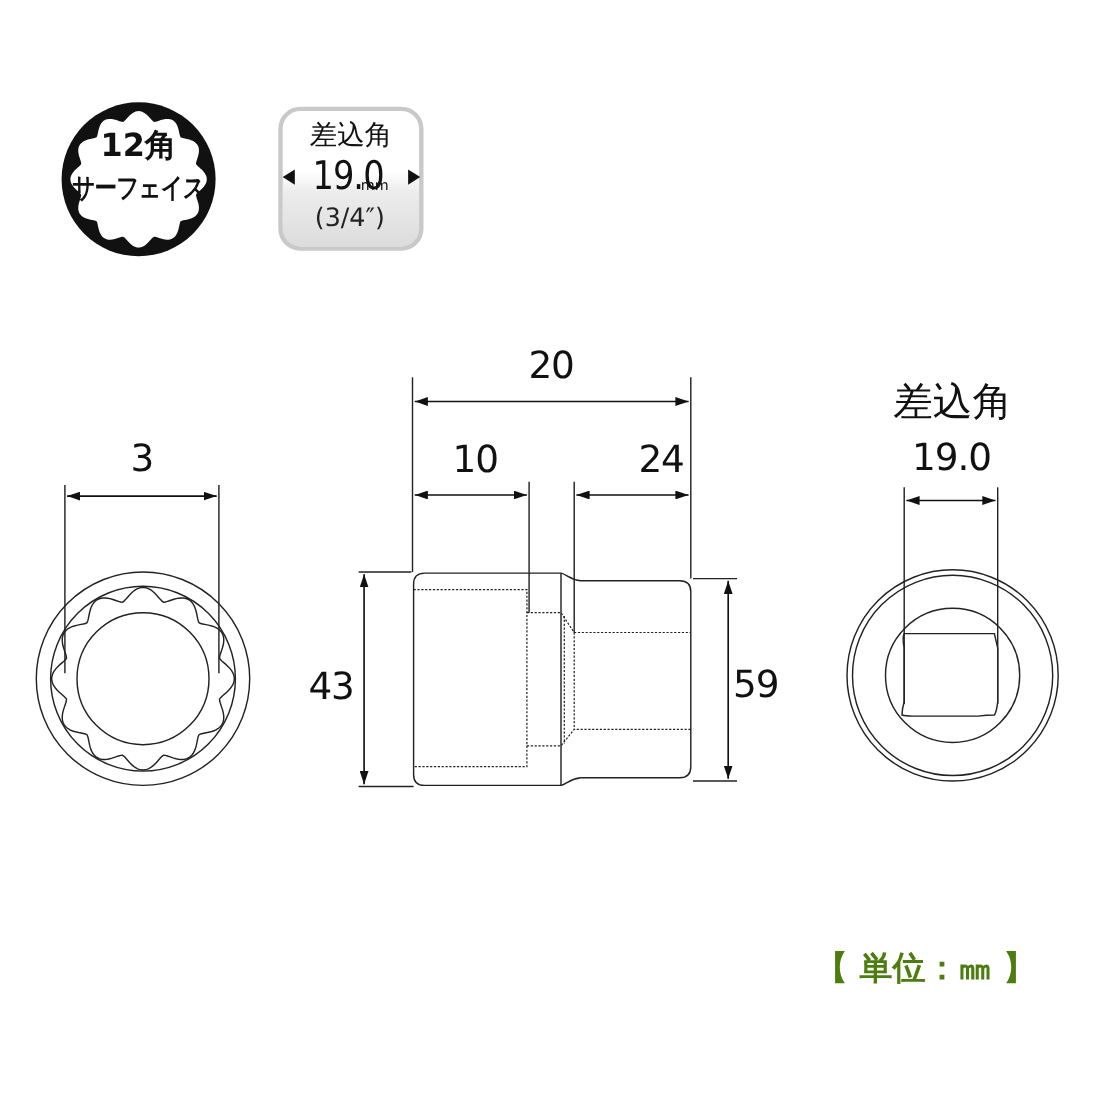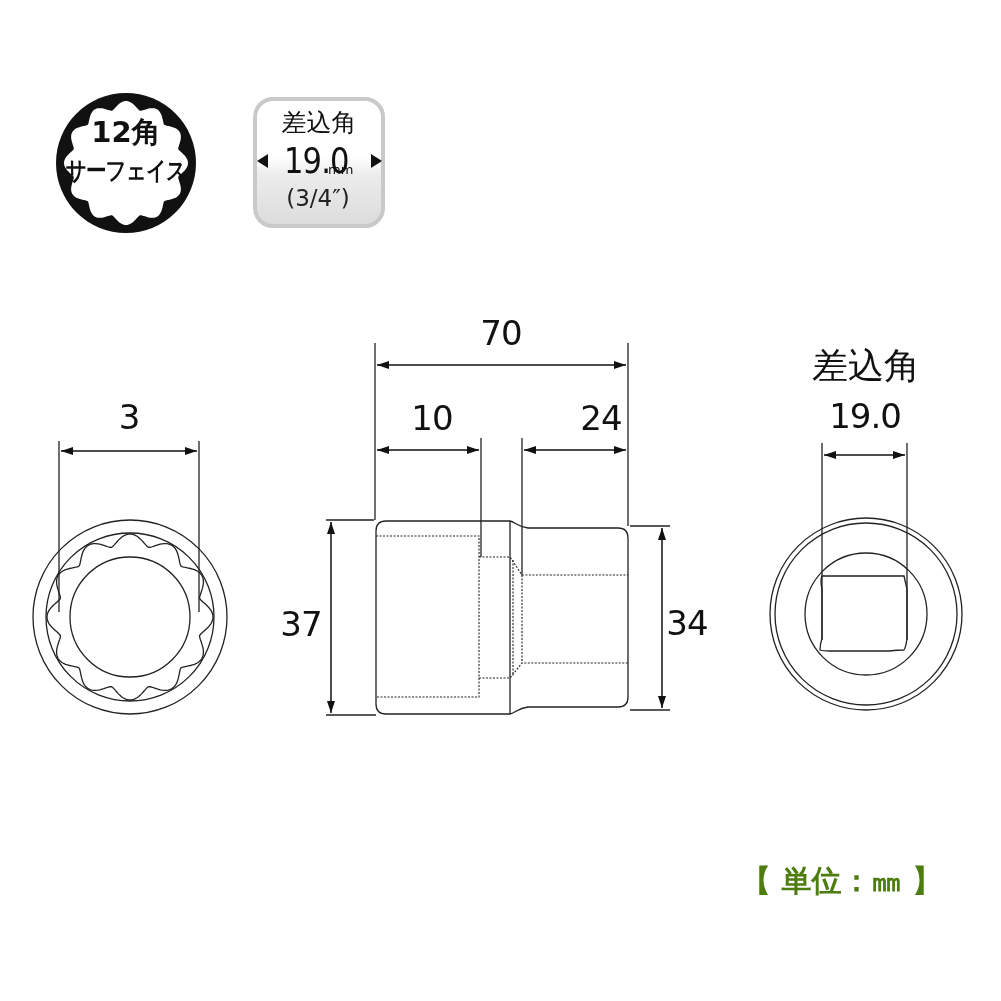--- a/index.html
+++ b/index.html
@@ -101,21 +101,21 @@
     <path d="M12,1 L1,8 L12,15 Z" fill="#111"></path>
   </svg>
 <svg class="abs" style="left:370px;top:153px" width="14" height="16">
     <path d="M1,1 L12,8 L1,15 Z" fill="#111"></path>
   </svg>
 <div class="abs drive-value">19.0</div>
 <div class="abs drive-unit">mm</div>
 <div class="abs drive-inch">(3/4″)</div>
 
 <div class="dim-label" style="left:129px;top:400px;">3</div>
-<div class="dim-label" style="left:501px;top:316px;">70</div>
+<div class="dim-label" style="left:501px;top:316px;">20</div>
 <div class="dim-label" style="left:432px;top:401px;">10</div>
 <div class="dim-label" style="left:577px;top:401px;margin-left:24px;">24</div>
-<div class="dim-label" style="left:301px;top:607px;">37</div>
-<div class="dim-label" style="left:687px;top:606px;">34</div>
+<div class="dim-label" style="left:301px;top:607px;">43</div>
+<div class="dim-label" style="left:687px;top:606px;">59</div>
 <div class="abs right-title">差込角</div>
 <div class="dim-label" style="left:865px;top:399px;">19.0</div>
 
 <div class="abs unit-note">【 単位：㎜ 】</div>
 
 </body></html>

